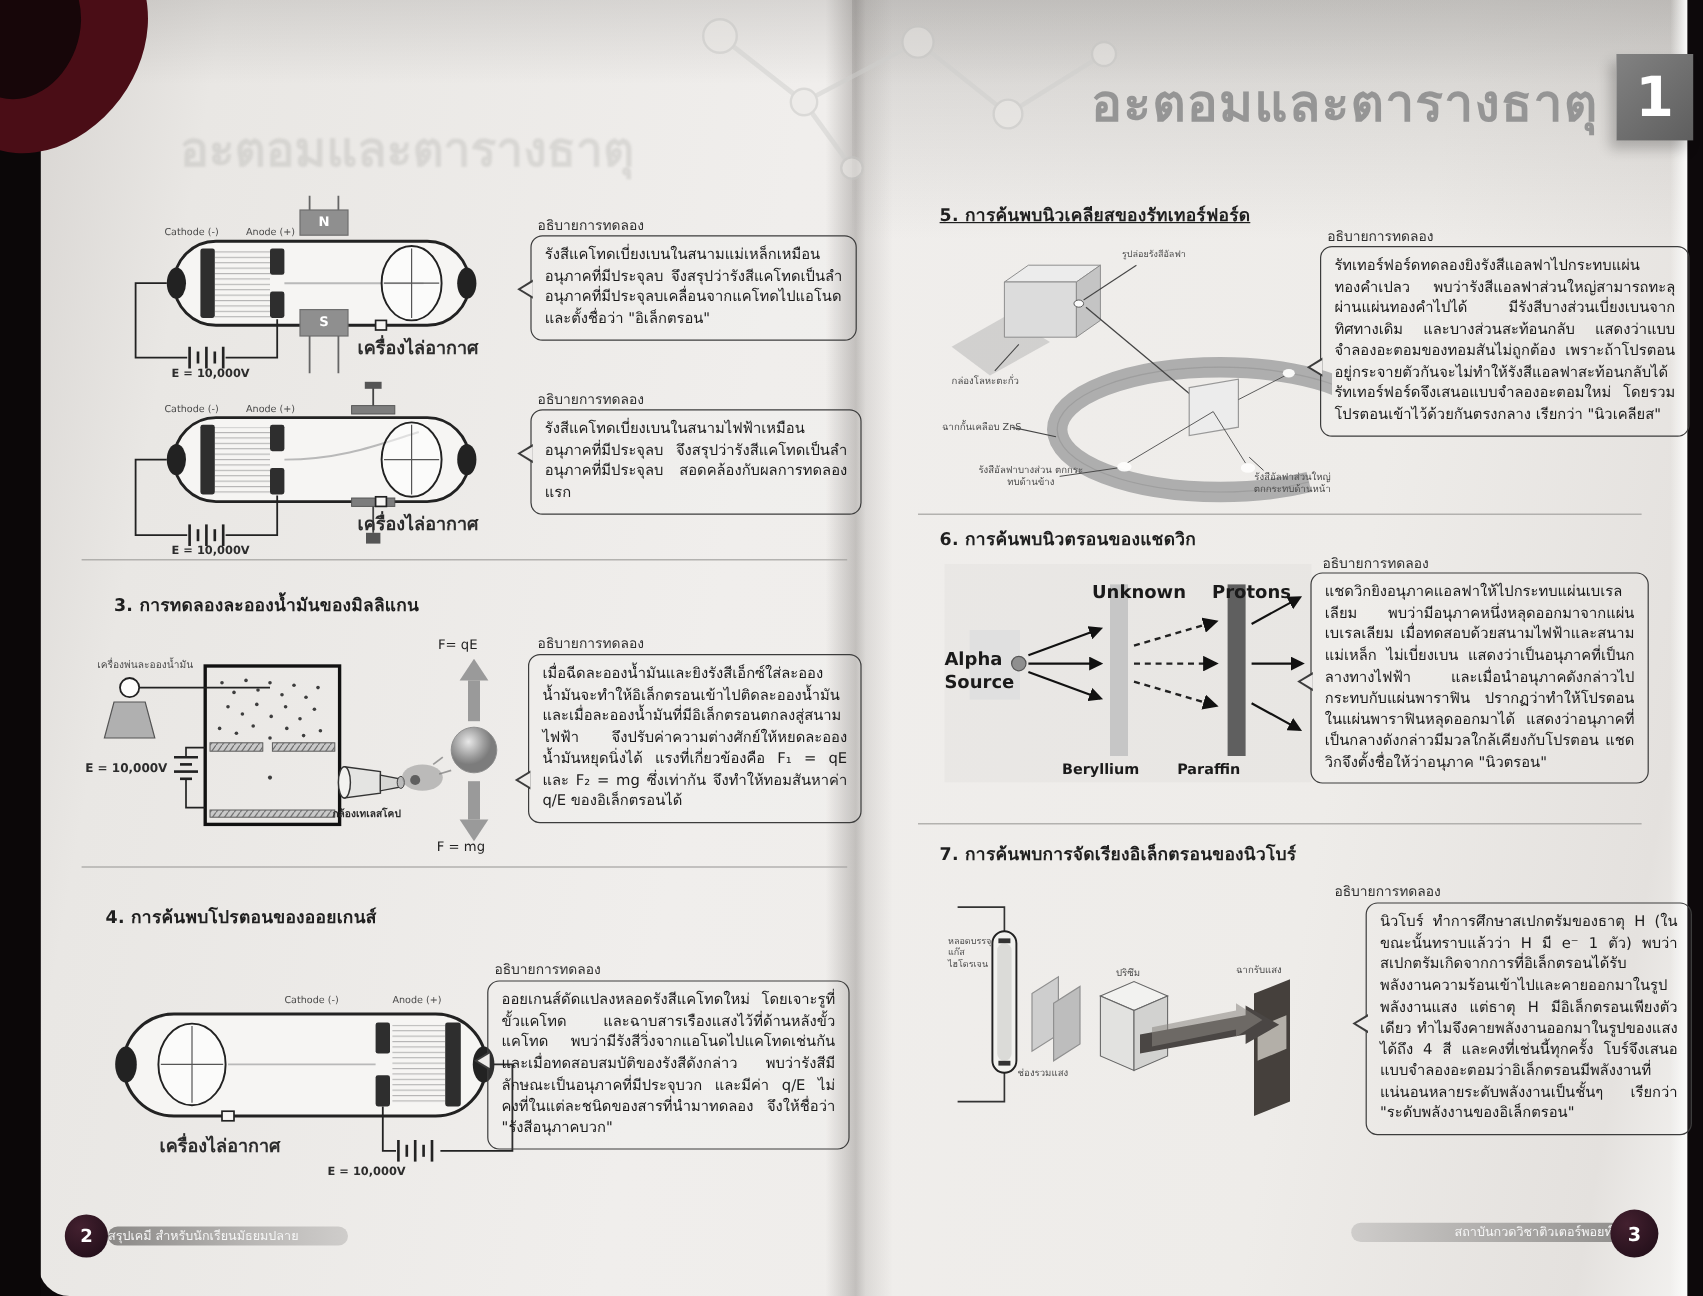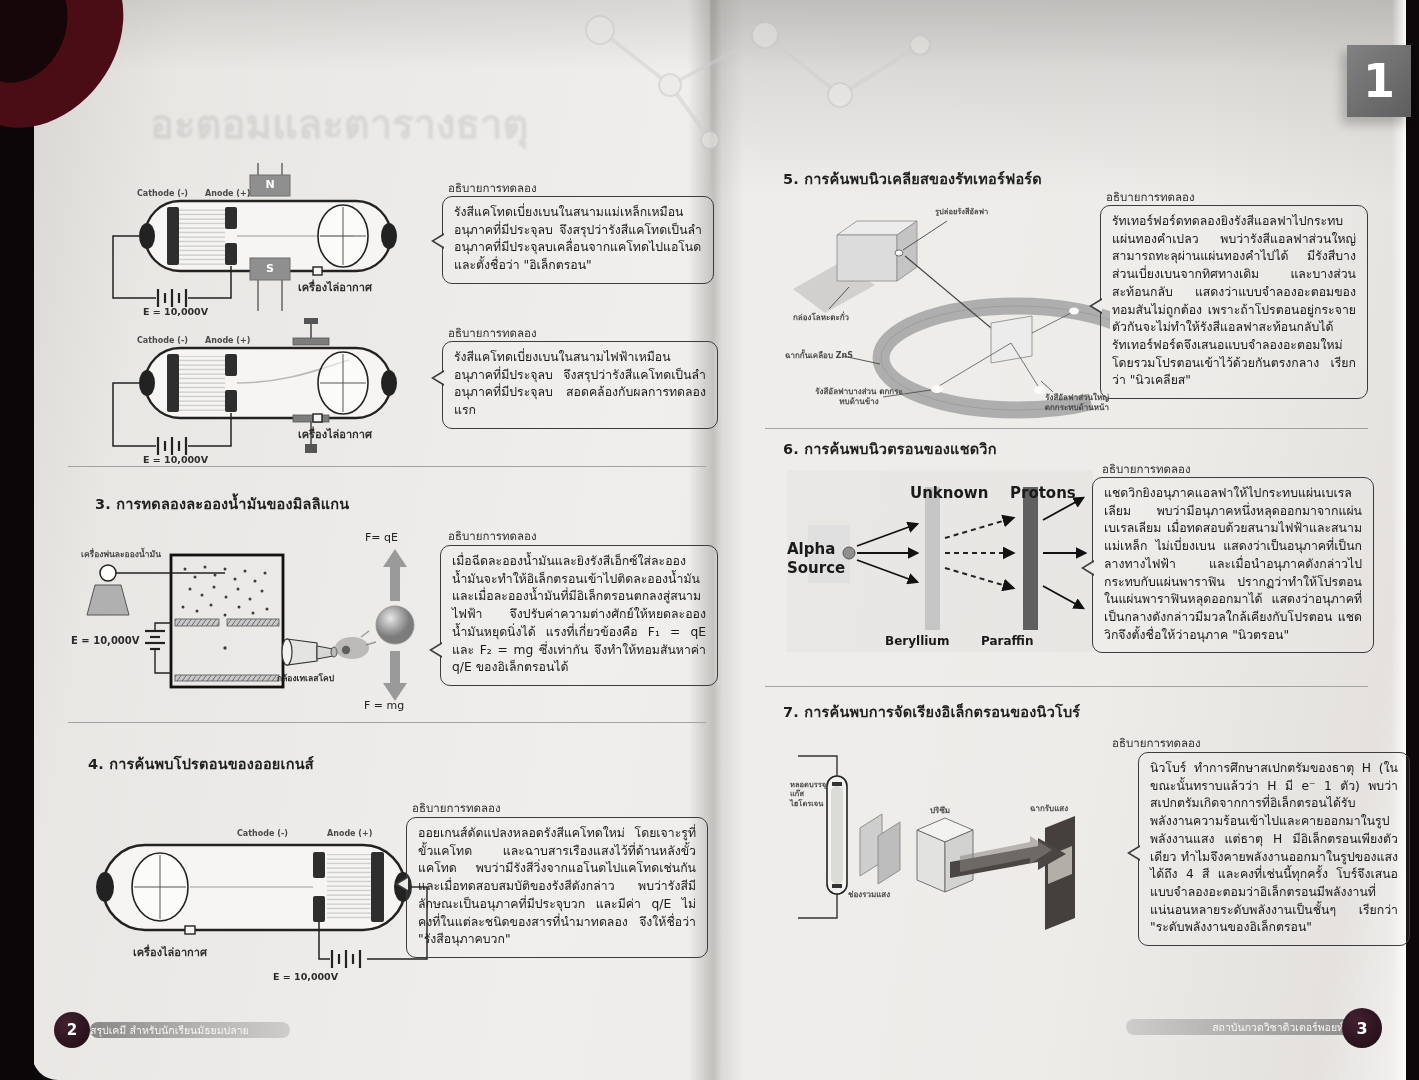--- a/index.html
+++ b/index.html
@@ -33,22 +33,22 @@
   .bubble{position:absolute;--pt:34px;}
   .bubble-box{position:relative;border:1.6px solid #3c3c3c;border-radius:10px;padding:7px 11px 8px 11px;
         font-size:12.3px;line-height:1.44;color:#1b1b1b;text-align:justify;background:rgba(255,255,255,.06);}
   .bubble-box::before{content:"";position:absolute;left:-12px;top:var(--pt);width:0;height:0;
         border-top:8px solid transparent;border-bottom:8px solid transparent;border-right:13px solid #3c3c3c;}
   .bubble-box::after{content:"";position:absolute;left:-9px;top:calc(var(--pt) + 2px);width:0;height:0;
         border-top:6px solid transparent;border-bottom:6px solid transparent;border-right:10px solid #eeecea;}
   
   .dg{position:absolute;}
   .dg svg{position:absolute;left:0;top:0;}
-  .lbl{position:absolute;font-size:11px;font-weight:bold;color:#2c2c2c;white-space:nowrap;}
-  .lbl.sm{font-size:8px;font-weight:bold;color:#4a4a4a;}
+  .lbl{position:absolute;font-size:15px;font-weight:bold;color:#2c2c2c;white-space:nowrap;}
+  .lbl.sm{font-size:8px;font-weight:normal;color:#4a4a4a;}
   .lbl.wrap{white-space:normal;line-height:1.25;}
   .lbl.big{font-size:15px;font-weight:bold;color:#1a1a1a;}
   .lbl.mid{font-size:12px;font-weight:bold;color:#1a1a1a;}
   .magnet-txt{position:absolute;color:#fff;font-size:11px;font-weight:bold;text-align:center;}
   
   .page-badge{position:absolute;border-radius:50%;background:radial-gradient(circle at 35% 30%,#43202f,#1d0c16);
         color:#fff;display:flex;align-items:center;justify-content:center;font-weight:bold;}
   .footer-bar{position:absolute;height:16px;border-radius:8px;color:#f6f6f6;font-size:10.5px;line-height:16px;}
   .mol{opacity:.5;}
 </style>
@@ -71,20 +71,21 @@
     <line x1="130" y1="85" x2="170" y2="140" stroke="#cfcfcd" stroke-width="4"></line>
     <circle cx="60" cy="30" r="14" fill="#e8e6e3" stroke="#c6c6c4" stroke-width="2"></circle>
     <circle cx="130" cy="85" r="11" fill="#eceae7" stroke="#c6c6c4" stroke-width="2"></circle>
     <circle cx="225" cy="35" r="13" fill="#e8e6e3" stroke="#c6c6c4" stroke-width="2"></circle>
     <circle cx="300" cy="95" r="12" fill="#eceae7" stroke="#c6c6c4" stroke-width="2"></circle>
     <circle cx="380" cy="45" r="10" fill="#e8e6e3" stroke="#c6c6c4" stroke-width="2"></circle>
     <circle cx="170" cy="140" r="9" fill="#eceae7" stroke="#c6c6c4" stroke-width="2"></circle>
   </svg>
 
   <div class="ghost-title" style="left:150px;top:92px;">อะตอมและตารางธาตุ</div>
+  <div class="chapter-title">อะตอมและตารางธาตุ</div>
   <div class="chapter-box">1</div>
 
 
   <div class="dg" style="left:95px;top:163px;width:345px;height:155px;">
     <svg width="345" height="155" viewBox="0 0 345 155">
       <defs>
           <pattern id="hz1" width="4" height="4.5" patternUnits="userSpaceOnUse">
             <line x1="0" y1="2" x2="4" y2="2" stroke="#a9a9a9" stroke-width="0.8"></line>
           </pattern>
         </defs>
@@ -305,21 +306,21 @@
   <div class="bubble-label" style="left:412px;top:799px;">อธิบายการทดลอง</div>
   <div class="bubble" style="left:406px;top:817px;width:302px;--pt:58px;">
     <div class="bubble-box"><span>ออยเกนส์ดัดแปลงหลอดรังสีแคโทดใหม่ โดยเจาะรูที่ขั้วแคโทด และฉาบสารเรืองแสงไว้ที่ด้านหลังขั้วแคโทด พบว่ามีรังสีวิ่งจากแอโนดไปแคโทดเช่นกัน และเมื่อทดสอบสมบัติของรังสีดังกล่าว พบว่ารังสีมีลักษณะเป็นอนุภาคที่มีประจุบวก และมีค่า q/E ไม่คงที่ในแต่ละชนิดของสารที่นำมาทดลอง จึงให้ชื่อว่า "รังสีอนุภาคบวก"</span></div>
   </div>
 
   <div class="footer-bar" style="left:90px;top:1022px;width:200px;background:linear-gradient(90deg,#8a8886,#b9b7b5 60%,#cfcdcb);">
     <span>สรุปเคมี สำหรับนักเรียนมัธยมปลาย</span>
   </div>
   <div class="page-badge" style="left:54px;top:1012px;width:36px;height:36px;font-size:15px;">2</div>
 
-  <div class="heading" style="left:783px;top:167px;">5. การค้นพบนิวเคลียสของรัทเทอร์ฟอร์ด</div>
+  <div class="heading" style="left:783px;top:167px;text-decoration:underline;">5. การค้นพบนิวเคลียสของรัทเทอร์ฟอร์ด</div>
 
   <div class="dg" style="left:785px;top:193px;width:325px;height:228px;">
     <svg width="325" height="228" viewBox="0 0 325 228">
       <polygon points="8,96 54,70 90,92 40,120" fill="#adadad" opacity=".45"></polygon>
       <ellipse cx="232" cy="165" rx="136" ry="52" fill="none" stroke="#aeaeae" stroke-width="17" pathLength="100" stroke-dasharray="80 20" stroke-dashoffset="-13"></ellipse>
       <ellipse cx="232" cy="165" rx="136" ry="52" fill="none" stroke="#8d8d8d" stroke-width="1" pathLength="100" stroke-dasharray="80 20" stroke-dashoffset="-13" opacity=".5"></ellipse>
       <g>
         <polygon points="52,42 72,28 132,28 112,42" fill="#ececec" stroke="#8a8a8a" stroke-width=".8"></polygon>
         <polygon points="52,42 112,42 112,88 52,88" fill="#dcdcdc" stroke="#8a8a8a" stroke-width=".8"></polygon>
         <polygon points="112,42 132,28 132,74 112,88" fill="#c4c4c4" stroke="#8a8a8a" stroke-width=".8"></polygon>
@@ -340,21 +341,21 @@
       <line x1="268" y1="199" x2="256" y2="188" stroke="#444" stroke-width=".8"></line>
     </svg>
     <span class="lbl sm" style="left:150px;top:12px;font-size:7.5px;">รูปล่อยรังสีอัลฟา</span>
     <span class="lbl sm" style="left:8px;top:118px;">กล่องโลหะตะกั่ว</span>
     <span class="lbl sm" style="left:0px;top:156px;">ฉากกั้นเคลือบ ZnS</span>
     <span class="lbl sm wrap" style="left:28px;top:194px;width:92px;text-align:center;">รังสีอัลฟาบางส่วน ตกกระทบด้านข้าง</span>
     <span class="lbl sm wrap" style="left:238px;top:200px;width:86px;text-align:right;">รังสีอัลฟาส่วนใหญ่ ตกกระทบด้านหน้า</span>
   </div>
 
   <div class="bubble-label" style="left:1106px;top:188px;">อธิบายการทดลอง</div>
-  <div class="bubble" style="left:1100px;top:205px;width:268px;--pt:92px;">
+  <div class="bubble" style="left:1100px;top:205px;width:308px;--pt:92px;">
     <div class="bubble-box"><span>รัทเทอร์ฟอร์ดทดลองยิงรังสีแอลฟาไปกระทบแผ่นทองคำเปลว พบว่ารังสีแอลฟาส่วนใหญ่สามารถทะลุผ่านแผ่นทองคำไปได้ มีรังสีบางส่วนเบี่ยงเบนจากทิศทางเดิม และบางส่วนสะท้อนกลับ แสดงว่าแบบจำลองอะตอมของทอมสันไม่ถูกต้อง เพราะถ้าโปรตอนอยู่กระจายตัวกันจะไม่ทำให้รังสีแอลฟาสะท้อนกลับได้ รัทเทอร์ฟอร์ดจึงเสนอแบบจำลองอะตอมใหม่ โดยรวมโปรตอนเข้าไว้ด้วยกันตรงกลาง เรียกว่า "นิวเคลียส"</span></div>
   </div>
 
   <div class="divider" style="left:765px;top:428px;width:603px;"></div>
   <div class="heading" style="left:783px;top:437px;">6. การค้นพบนิวตรอนของแชดวิก</div>
 
   <div class="dg" style="left:785px;top:468px;width:310px;height:188px;">
     <svg width="310" height="188" viewBox="0 0 310 188">
       <defs>
         <marker id="ar6" viewBox="0 0 10 10" refX="8" refY="5" markerWidth="6.5" markerHeight="6.5" orient="auto-start-reverse">

